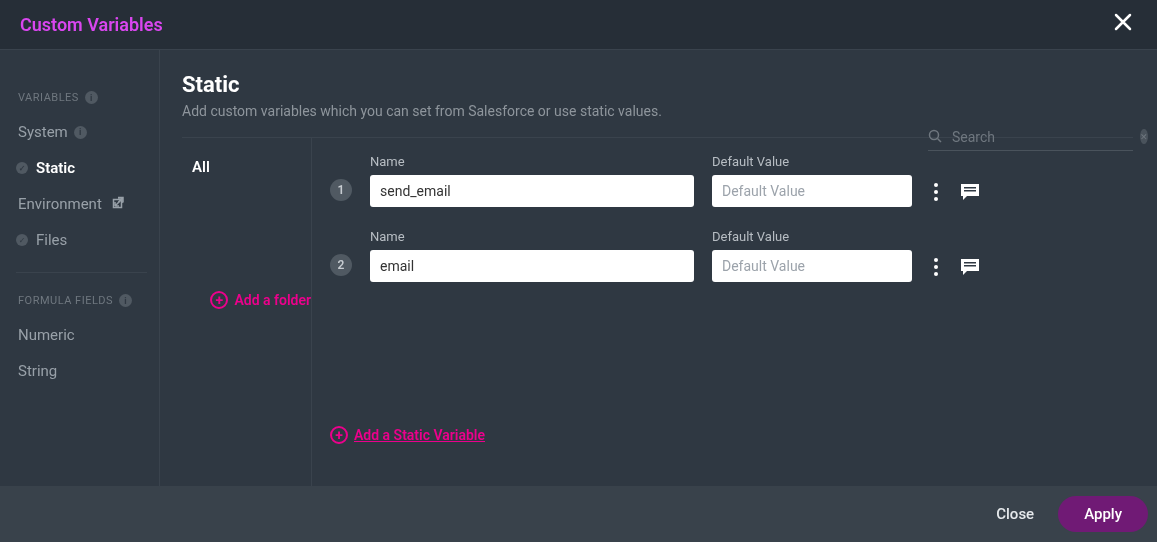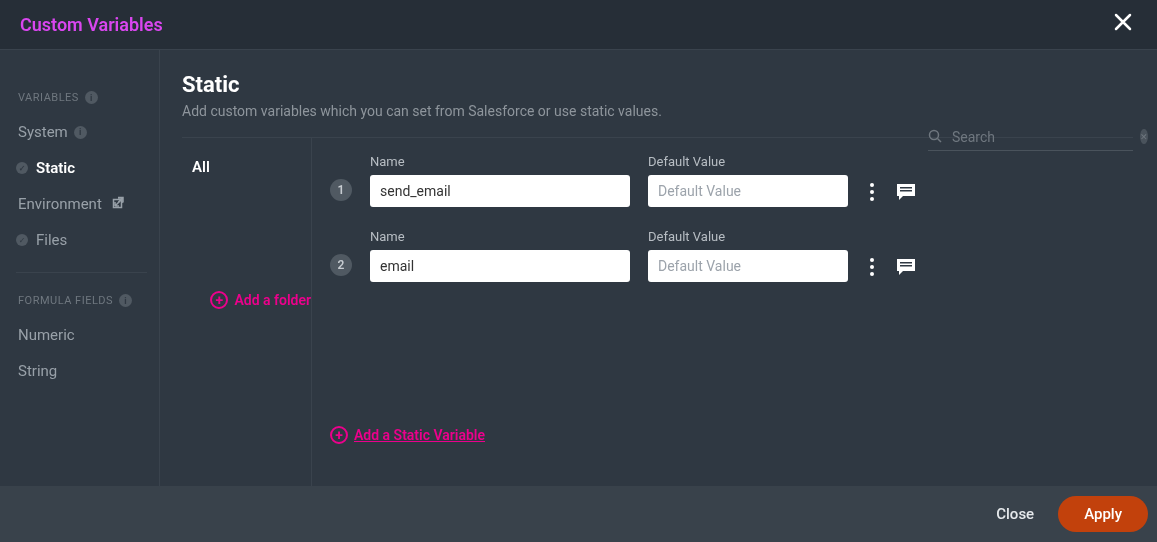--- a/index.html
+++ b/index.html
@@ -32,29 +32,29 @@
     .folder-item { color: #fff; font-weight: 600; font-size: 15px; padding: 2px 0; }
     .add-link { display: flex; align-items: center; gap: 6px; color: #ec008c; font-weight: 600; font-size: 14px; cursor: pointer; margin-bottom: 26px; }
     .add-link .plus-circle { width: 18px; height: 18px; border: 2px solid #ec008c; border-radius: 50%; display: inline-flex; align-items: center; justify-content: center; font-size: 14px; line-height: 1; font-weight: bold; }
     .add-link.underline span.text { text-decoration: underline; }
     .vars-col { flex: 1; padding: 16px 0 16px 18px; display: flex; flex-direction: column; }
     .vars-list { flex: 1; }
     .var-row { display: flex; align-items: flex-end; gap: 18px; margin-bottom: 22px; }
     .row-num { width: 22px; height: 22px; border-radius: 50%; background: #505962; color: #c7ccd1; font-size: 12px; font-weight: 600; display: flex; align-items: center; justify-content: center; margin-bottom: 6px; }
     .field-group { display: flex; flex-direction: column; gap: 6px; }
     .field-label { font-size: 13px; color: #b7bdc3; }
-    .field-input { background: #fff; color: #333; border: none; border-radius: 3px; padding: 8px 10px; font-size: 14px; width: 260px; height: 32px; }
+    .field-input { background: #fff; color: #333; border: none; border-radius: 3px; padding: 8px 10px; font-size: 14px; width: 324px; height: 32px; }
     .field-input.default { width: 200px; }
     .field-input::placeholder { color: #9ca3ab; }
     .row-actions { display: flex; align-items: center; gap: 18px; margin-bottom: 4px; margin-left: 2px; }
     .dots-btn, .comment-btn { background: none; border: none; color: #fff; cursor: pointer; padding: 2px; }
     .dots-btn svg, .comment-btn svg { display: block; }
     .modal-footer { height: 56px; background: #39424b; display: flex; align-items: center; justify-content: flex-end; padding: 0 9px; gap: 24px; }
     .btn-close { background: none; border: none; color: #e6e9ec; font-size: 15px; font-weight: 500; cursor: pointer; }
-    .btn-apply { background: #c2410c; color: #fff; border: none; border-radius: 20px; padding: 9px 26px; font-size: 15px; font-weight: 500; cursor: pointer; }
+    .btn-apply { background: #701a75; color: #fff; border: none; border-radius: 20px; padding: 9px 26px; font-size: 15px; font-weight: 500; cursor: pointer; }
   </style>
 </head>
 <body>
 
 <div class="modal">
 
   <div class="modal-header">
     <div class="modal-title">Custom Variables</div>
     <button class="close-x">
       <svg width="20" height="20" viewBox="0 0 20 20">

